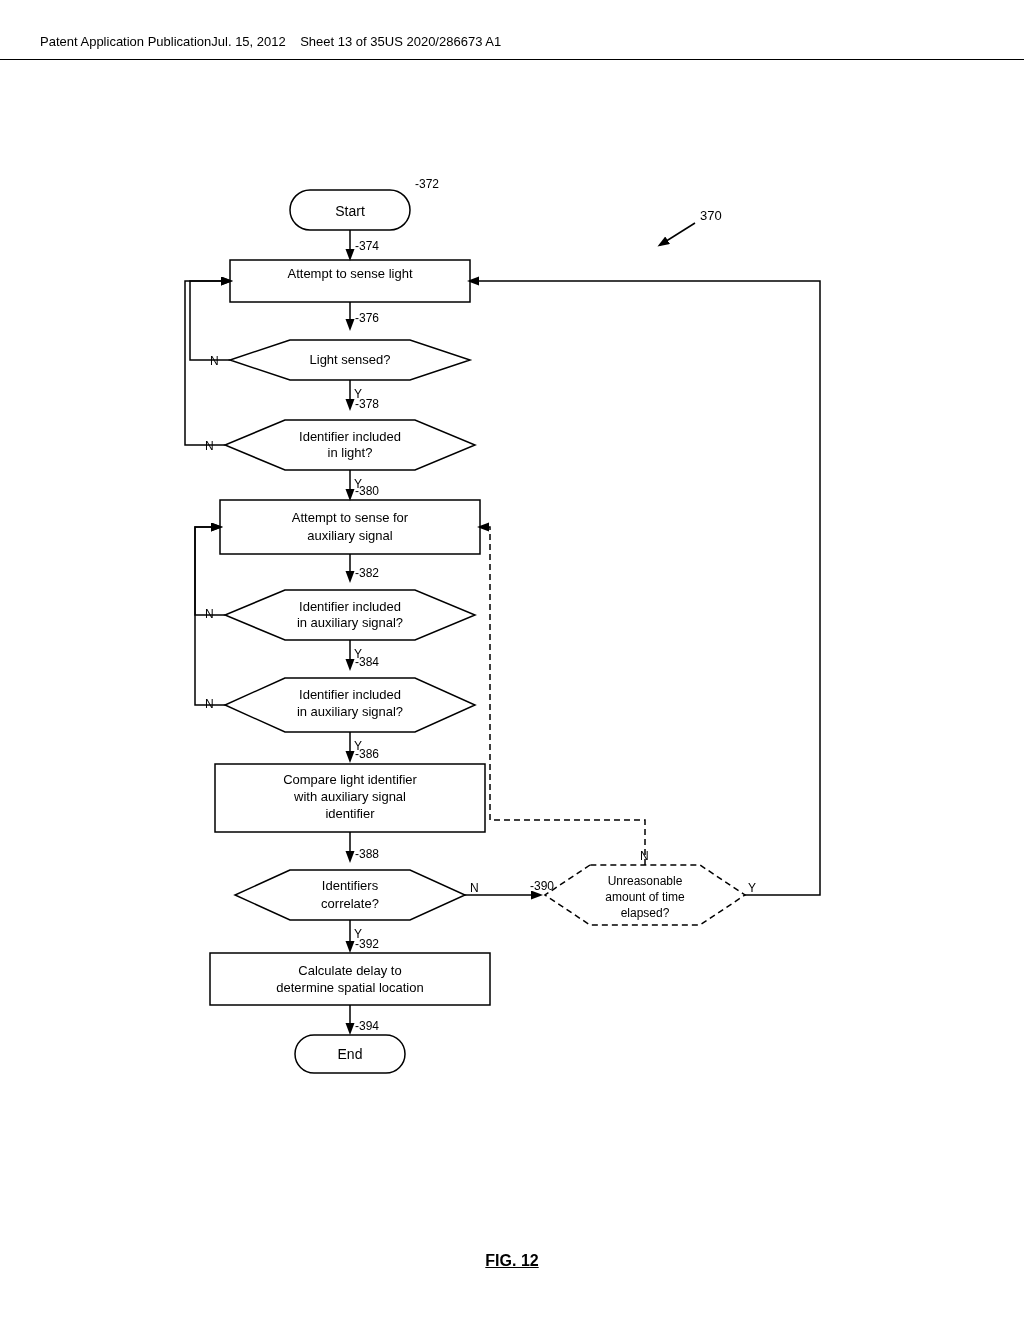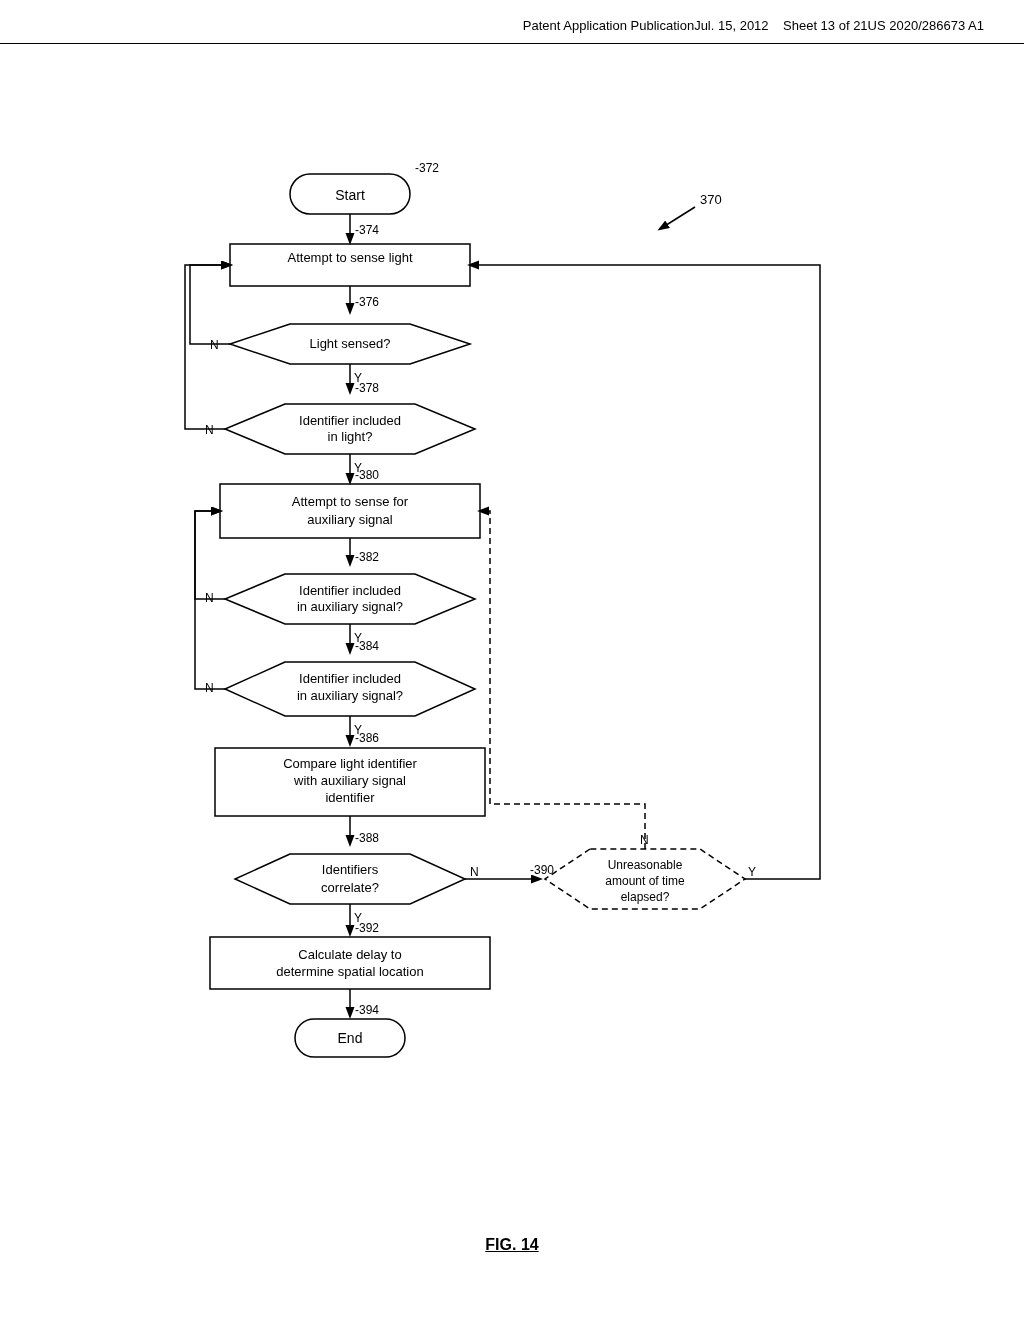--- a/index.html
+++ b/index.html
@@ -6,23 +6,23 @@
     body {
       background: #fff;
       font-family: Arial, sans-serif;
       width: 1024px;
       min-height: 1320px;
       position: relative;
       overflow: hidden;
     }
     .header {
       display: flex;
-      justify-content: flex-end;
+      justify-content: flex-start;
       align-items: center;
-      padding: 18px 40px 10px 40px;
+      padding: 34px 40px 10px 40px;
       border-bottom: 1px solid #000;
       font-size: 13px;
     }
 
     .diagram-area {
       position: relative;
       width: 100%;
       height: 1230px;
     }
 
@@ -44,21 +44,21 @@
       text-align: center;
     }
   </style>
 </head>
 <body>
 
 <div class="header">
   <span>Patent Application Publication</span>
   <span>
     <span>Jul. 15, 2012</span>&nbsp;&nbsp;&nbsp;
-    <span>Sheet 13 of 21</span>
+    <span>Sheet 13 of 35</span>
   </span>
   <span>US 2020/286673 A1</span>
 </div>
 
 <div class="diagram-area">
   <svg class="flowchart" viewBox="0 0 1024 1230" xmlns="http://www.w3.org/2000/svg">
 
     <defs>
       <marker id="arrow" markerWidth="8" markerHeight="8" refX="6" refY="3" orient="auto">
         <path d="M0,0 L0,6 L8,3 z" fill="#000"></path>
@@ -173,14 +173,14 @@
     <text x="350" y="932" text-anchor="middle" font-size="13" font-family="Arial">determine spatial location</text>
 
     <line x1="350" y1="945" x2="350" y2="972" stroke="#000" stroke-width="1.5" marker-end="url(#arrow)"></line>
     <text x="355" y="970" font-size="12" font-family="Arial">-394</text>
 
     <rect x="295" y="975" width="110" height="38" rx="19" ry="19" fill="none" stroke="#000" stroke-width="1.5"></rect>
     <text x="350" y="999" text-anchor="middle" font-size="14" font-family="Arial">End</text>
 
   </svg>
 
-  <div class="fig-label">FIG. 14</div>
+  <div class="fig-label">FIG. 12</div>
 </div>
 
 </body></html>

